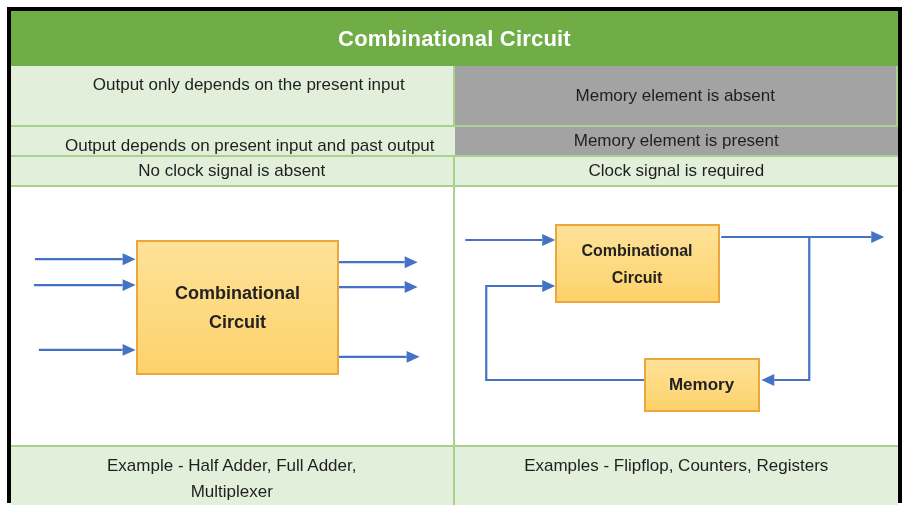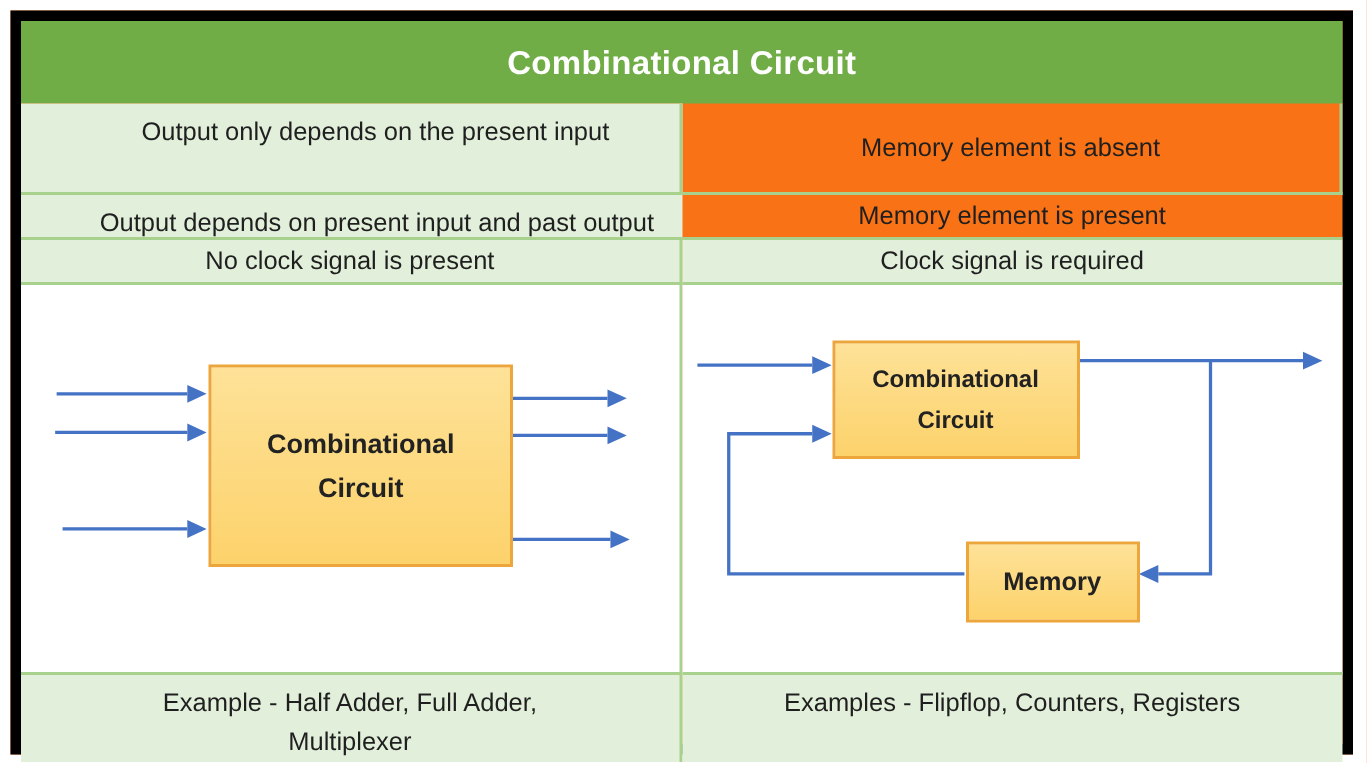--- a/index.html
+++ b/index.html
@@ -1,20 +1,20 @@
 <!DOCTYPE html>
 <html><head>
 <meta charset="utf-8">
 <style>
   html,body{margin:0;padding:0;background:#ffffff;width:911px;height:510px;overflow:hidden;
     font-family:"Liberation Sans", sans-serif;-webkit-font-smoothing:antialiased;}
   .page{position:relative;width:911px;height:510px;background:#ffffff;}
   .table{position:absolute;left:7px;top:7px;width:895px;height:496px;box-sizing:border-box;
-    border:7px solid #000000;display:grid;grid-template-columns:1fr 1fr;
-    grid-template-rows:55px 61px 30px 30px 260px 1fr;background:#f97316;}
+    border:4px solid #000000;display:grid;grid-template-columns:1fr 1fr;
+    grid-template-rows:55px 61px 30px 30px 260px 1fr;background:#a3a3a3;}
   .hdr{grid-column:1 / span 2;background:#70AD47;display:flex;align-items:center;}
   .hdr .half{flex:1 1 50%;text-align:center;color:#ffffff;font-weight:bold;font-size:22px;
     letter-spacing:0.2px;}
   .cell{box-sizing:border-box;display:flex;flex-direction:column;align-items:center;
     justify-content:center;text-align:center;color:#1f1f1f;font-size:17px;line-height:26px;
     border-bottom:2px solid #A9D18E;}
   .cell.left{border-right:2px solid #A9D18E;}
   .cell.green{background:#E2EFDA;}
   .cell.top{justify-content:flex-start;padding-top:6px;}
   .cell.pad-dep{padding-left:34px;}
@@ -41,21 +41,21 @@
     <div class="hdr">
       <div class="half">Combinational Circuit</div>
     </div>
 
     <div class="cell left green top pad-dep">Output only depends on the present input</div>
     <div class="cell left">Memory element is absent</div>
 
     <div class="cell green top pad-dep">Output depends on present input and past output</div>
     <div class="cell">Memory element is present</div>
 
-    <div class="cell left green">No clock signal is present</div>
+    <div class="cell left green">No clock signal is absent</div>
     <div class="cell green">Clock signal is required</div>
 
     <div class="diagram left">
       <svg class="arrows" viewBox="0 0 443 258">
         <g stroke="#4472C4" stroke-width="2.2" fill="none">
           <line x1="24" y1="72" x2="112" y2="72"></line>
           <line x1="23" y1="98" x2="112" y2="98"></line>
           <line x1="28" y1="163" x2="112" y2="163"></line>
           <line x1="328" y1="75" x2="395" y2="75"></line>
           <line x1="328" y1="100" x2="395" y2="100"></line>

